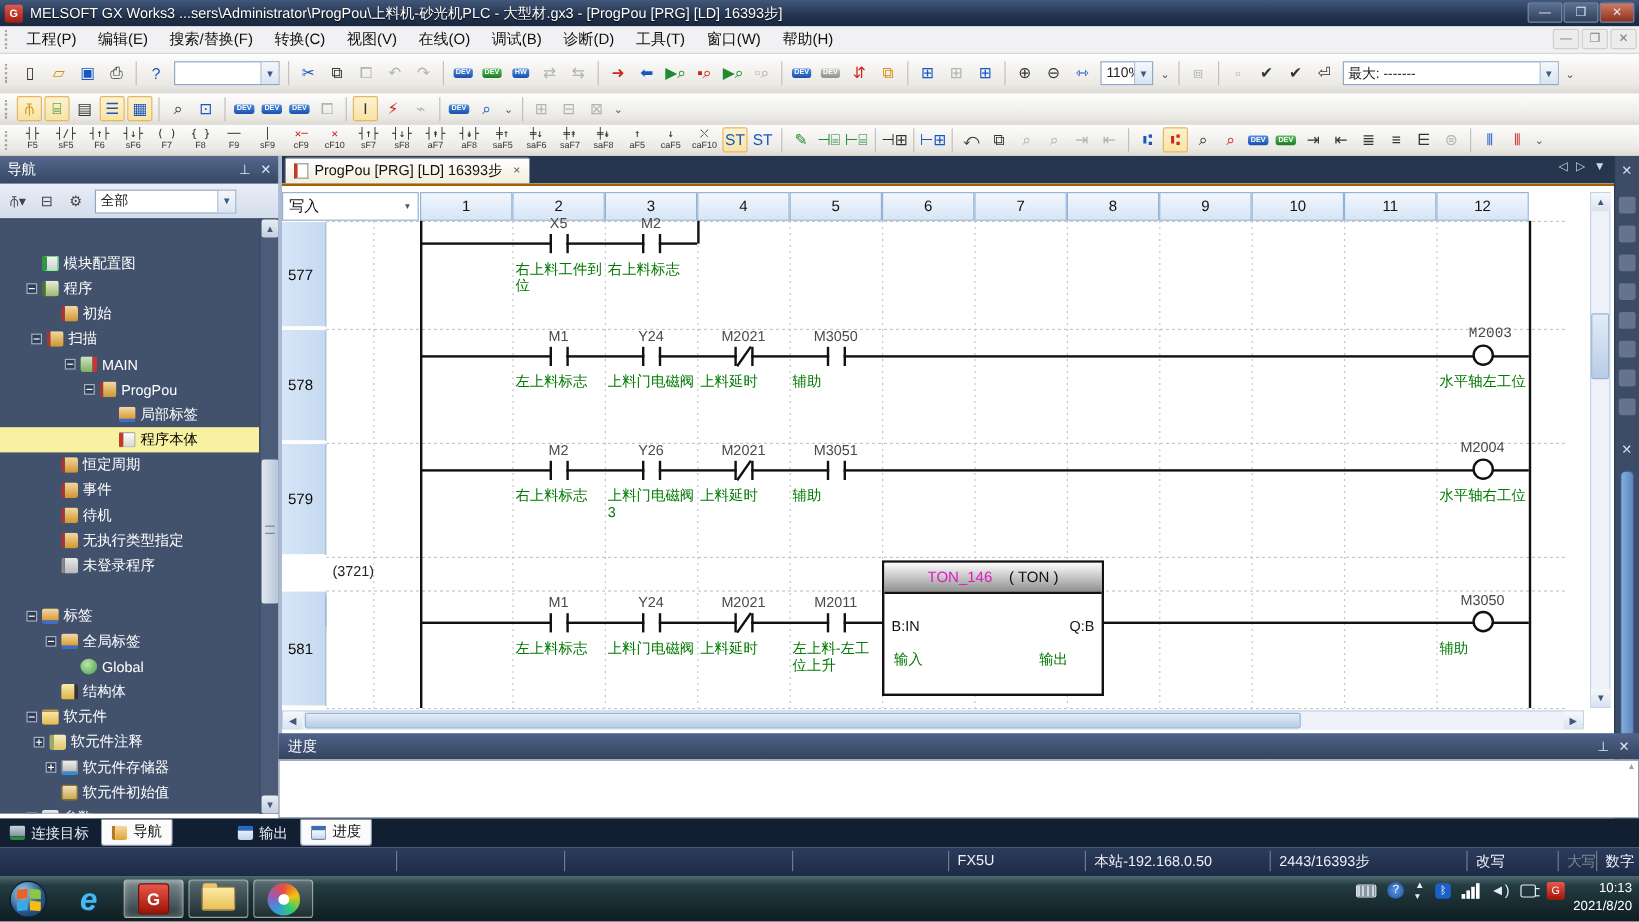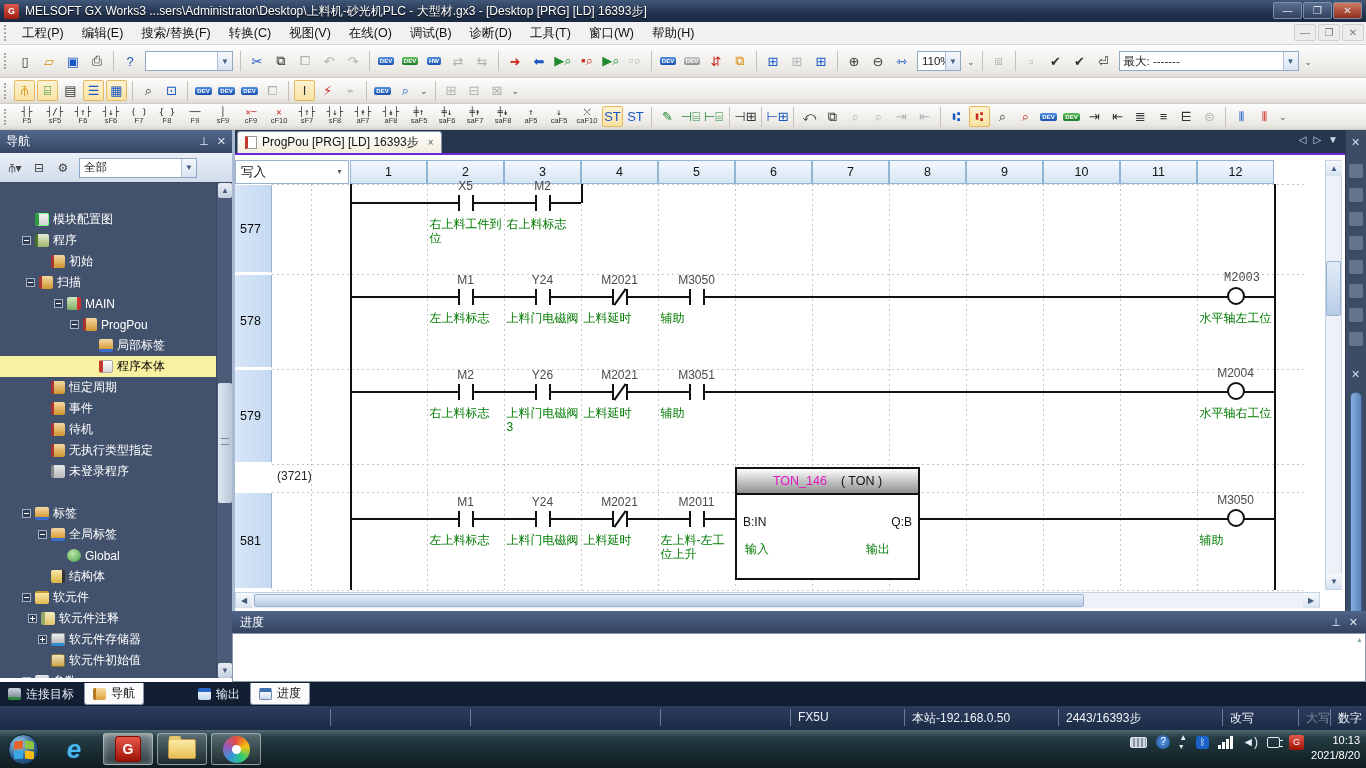--- a/index.html
+++ b/index.html
@@ -84,21 +84,21 @@
 
   
   .vsplit { left:232px; top:130px; width:3px; height:552px; background:#a9bad2; }
 
   
   .tabbar { left:235px; top:130px; width:1110px; height:23px; background:#26364f; display:flex; align-items:flex-end; }
   .edtab { height:22px; margin-left:2px; background:linear-gradient(#ffffff,#f2eedb); border:1px solid #8a97ad; border-bottom:none; border-radius:3px 3px 0 0; display:flex; align-items:center; padding:0 7px; color:#111; font-size:12px; }
   .edtab .doc { width:12px; height:13px; background:#fff; border:1px solid #999; border-left:3px solid #c0392b; margin-right:5px; }
   .edtab .tx { margin-left:9px; color:#555; font-size:10px; }
   .tab-arrows { position:absolute; right:28px; top:134px; color:#cdd7e6; font-size:10px; display:flex; gap:7px; }
-  .ladder { left:235px; top:153px; width:1110px; height:455px; background:#fff; overflow:hidden; border-top:2px solid #6d28d9; }
+  .ladder { left:235px; top:153px; width:1110px; height:455px; background:#fff; overflow:hidden; border-top:2px solid #a16207; }
   .lhead { position:absolute; top:5px; height:24px; font-size:12.5px; color:#111; }
   .lh-mode { left:0; width:114px; background:#fff; border:1px solid #9ab2cf; display:flex; align-items:center; padding:0 5px; }
   .lh-mode .arr { position:absolute; right:2px; width:13px; height:18px; text-align:center; font-size:8px; color:#556; line-height:18px; }
   .lh-col { background:linear-gradient(#f2f7fd,#d7e5f5); border:1px solid #94b4d6; text-align:center; line-height:22px; font-size:12.5px; }
   .gridv { position:absolute; width:1px; background-image:repeating-linear-gradient(180deg,#c6c6c6 0 2px,transparent 2px 5px); }
   .gridh { position:absolute; height:1px; background-image:repeating-linear-gradient(90deg,#c6c6c6 0 2px,transparent 2px 5px); }
   .rownum { position:absolute; left:0; width:37px; background:linear-gradient(90deg,#d7e6f8,#c5d9f0); border-right:1px solid #9ab2cf; border-bottom:1px solid #fff; color:#0a0a0a; font-size:12.5px; display:flex; align-items:center; padding-left:5px; }
   .stepnum { position:absolute; color:#222; font-size:12px; }
   .rail { position:absolute; width:2px; background:#111; }
   .wire { position:absolute; height:2px; background:#111; }
@@ -172,21 +172,21 @@
   .plug-ic::after { content:""; position:absolute; right:-4px; top:2px; width:4px; height:5px; border-top:1px solid #e8eef5; border-bottom:1px solid #e8eef5; }
   .spk { font-size:12px; }
 </style>
 </head>
 <body>
 
 <div id="screen">
 
   <div class="abs titlebar">
     <div class="app-icon">G</div>
-    <div class="title-text">MELSOFT GX Works3 ...sers\Administrator\Desktop\上料机-砂光机PLC - 大型材.gx3 - [Desktop [PRG] [LD] 16393步]</div>
+    <div class="title-text">MELSOFT GX Works3 ...sers\Administrator\ProgPou\上料机-砂光机PLC - 大型材.gx3 - [ProgPou [PRG] [LD] 16393步]</div>
     <div class="win-btns">
       <div class="win-btn">—</div>
       <div class="win-btn">❐</div>
       <div class="win-btn close">✕</div>
     </div>
   </div>
 
   <div class="abs menubar">
     <div class="grip"></div>
     <div id="menu-items" style="display:flex">

